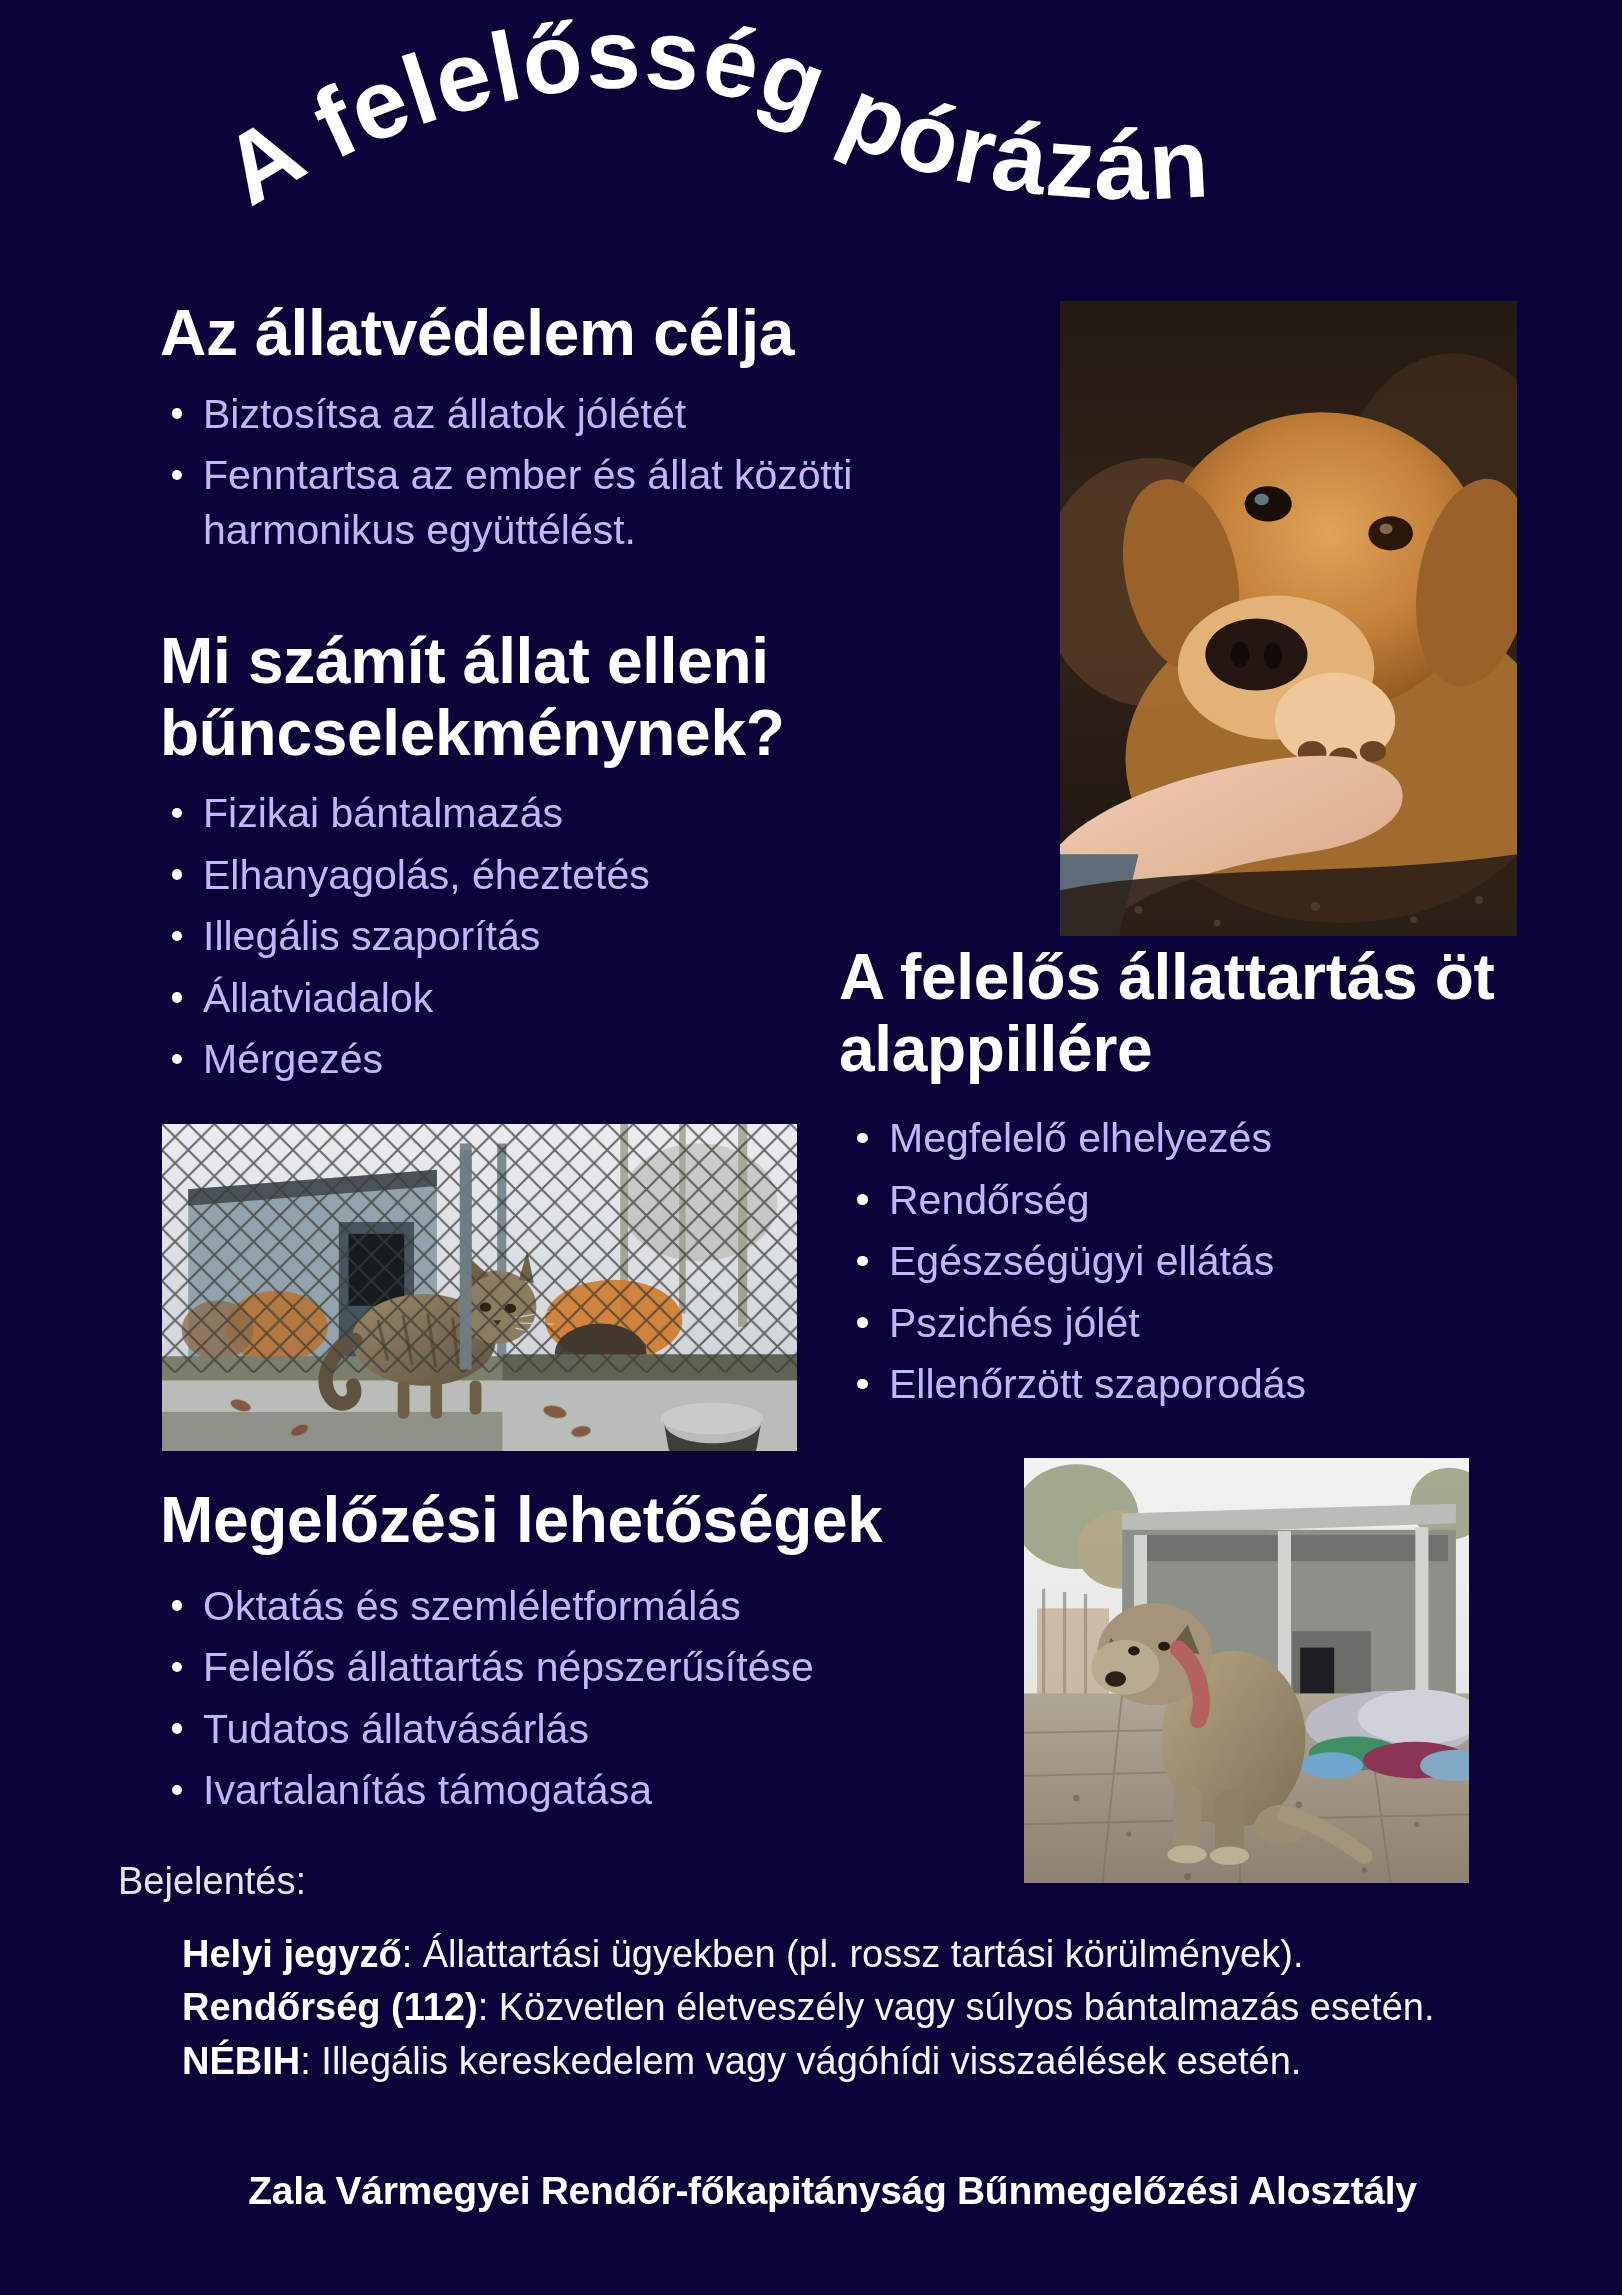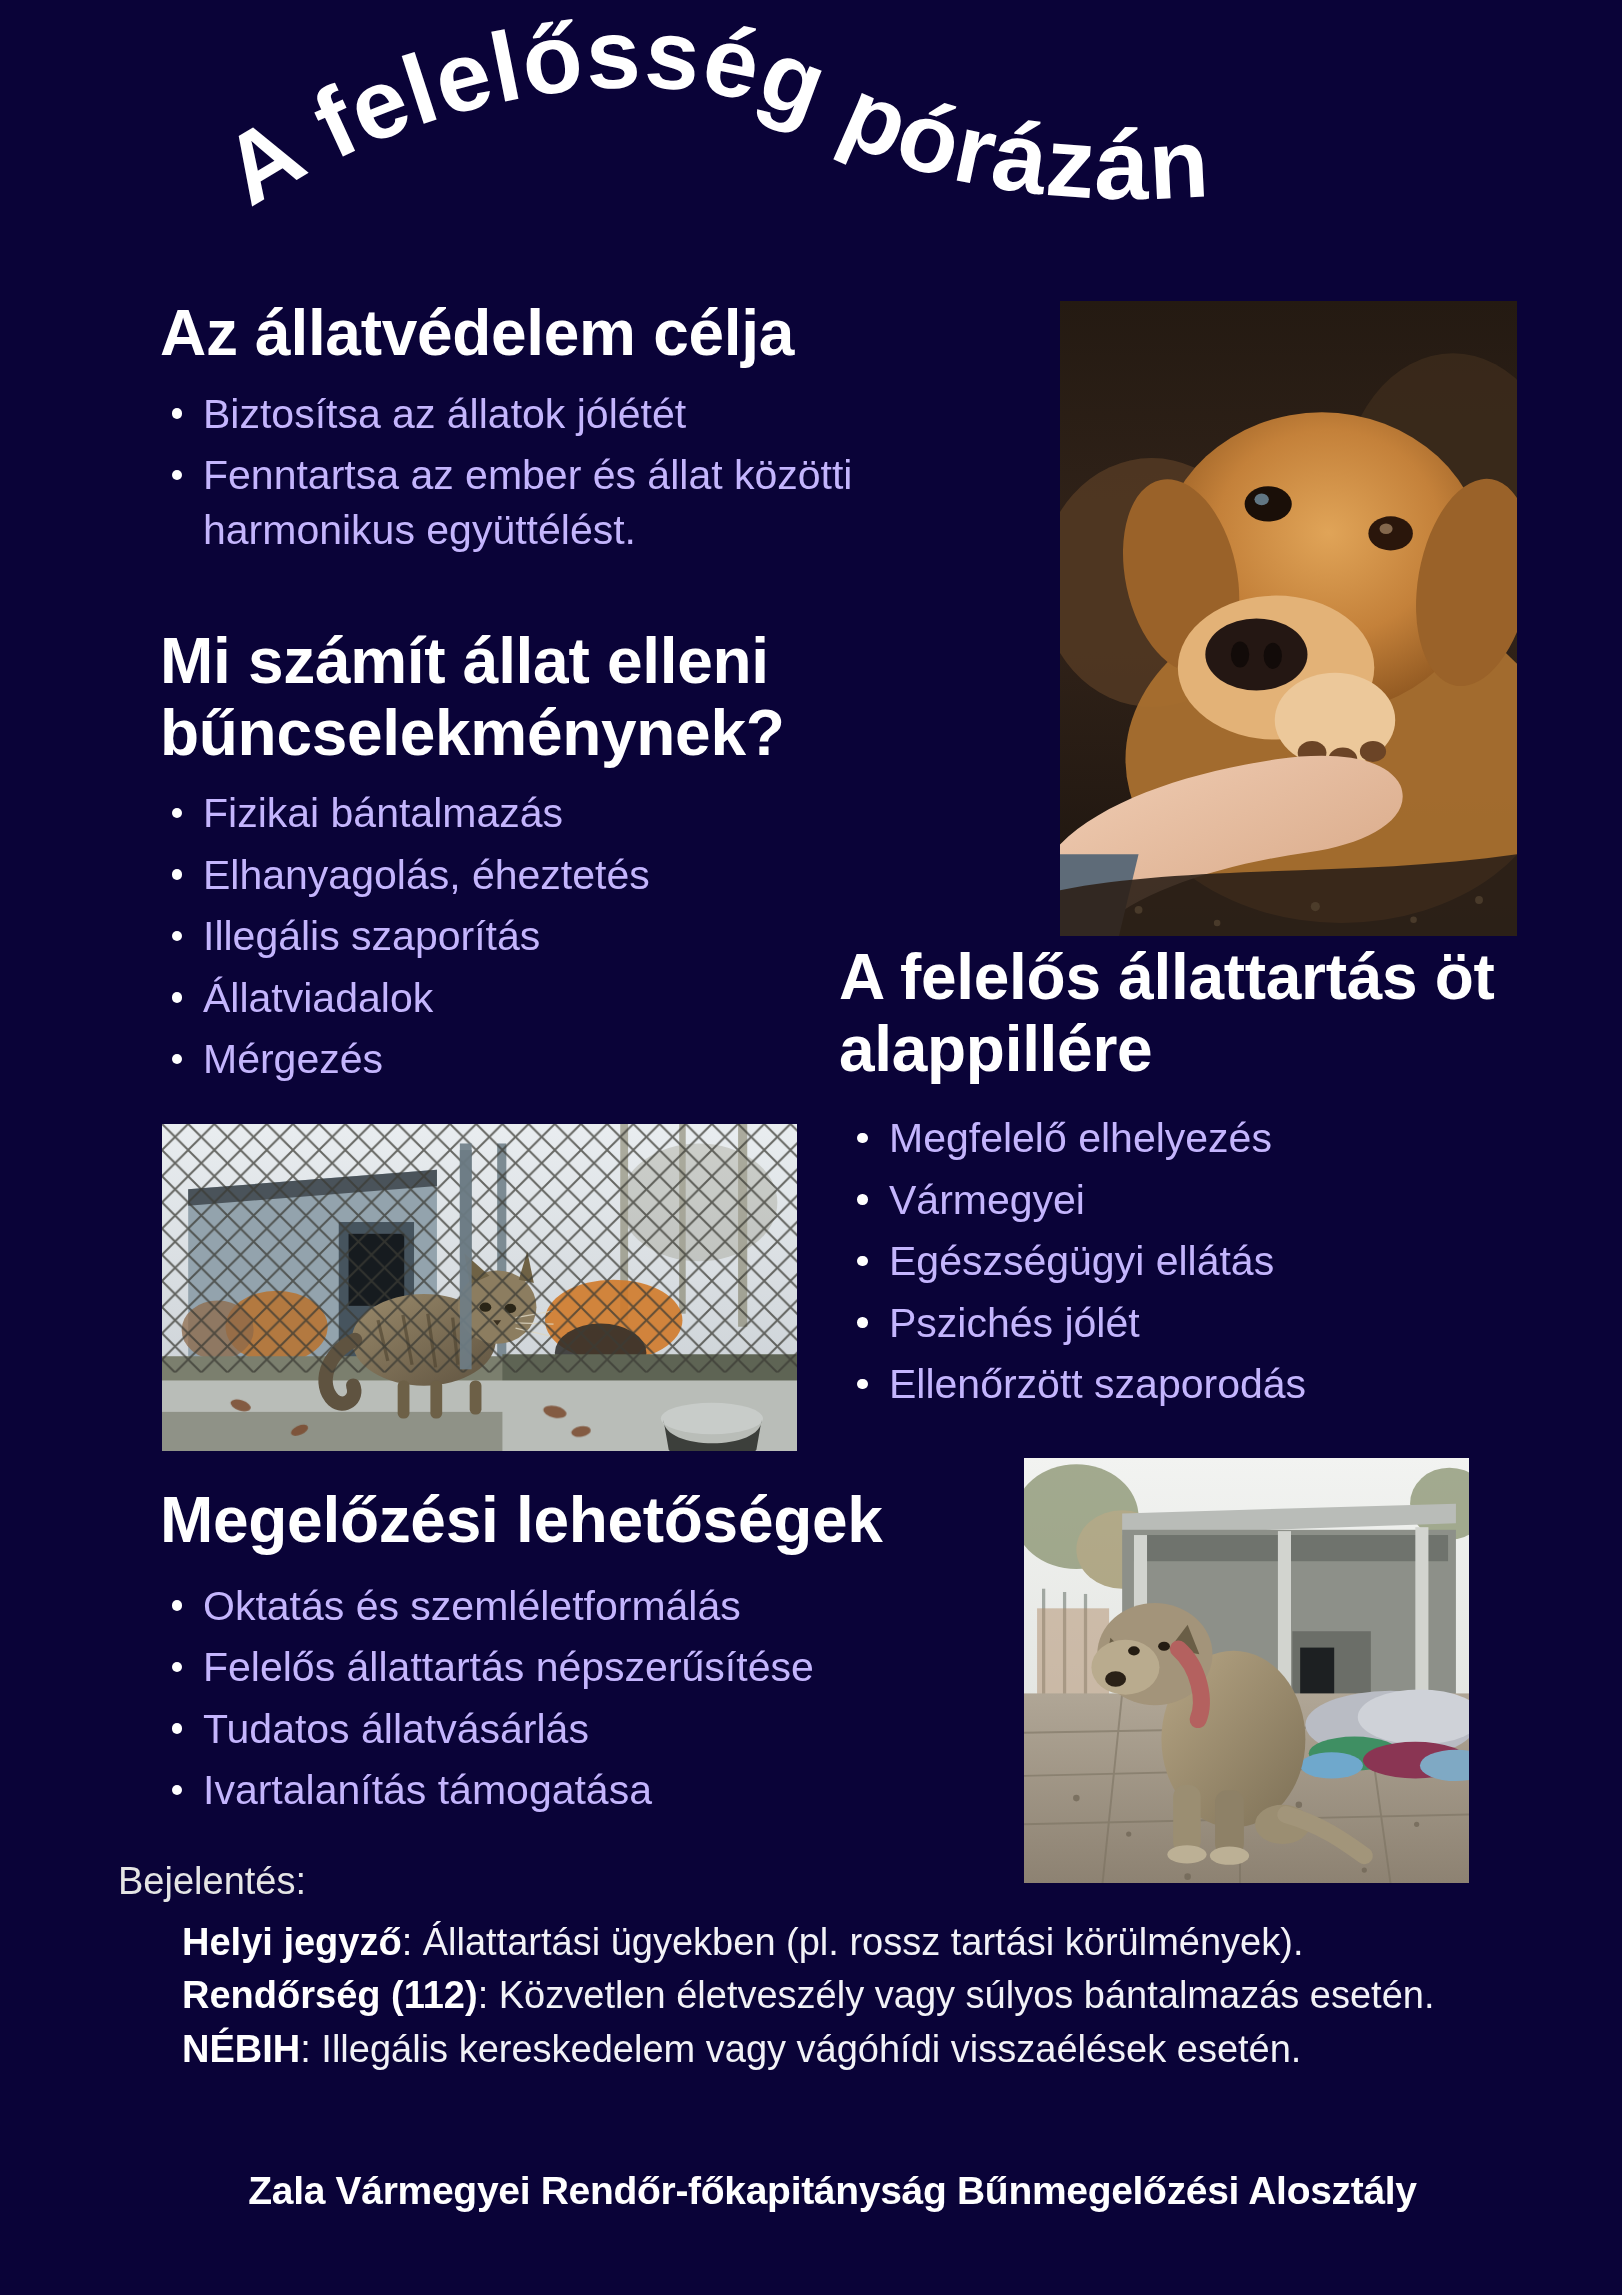--- a/index.html
+++ b/index.html
@@ -101,21 +101,21 @@
     width: 1407px;
   }
   #reporting .report-title {
     font-size: 38px;
     line-height: 1.25;
     color: #e5e5e5;
     font-weight: 400;
   }
   #reporting .report-list {
     list-style: none;
-    margin-top: 10px;
+    margin-top: 22px;
     padding-left: 64px;
   }
   #reporting .report-list li {
     font-size: 38px;
     line-height: 1.42;
     color: #f2f2f7;
     font-weight: 400;
     white-space: nowrap;
   }
   #reporting .report-list li .lbl {
@@ -181,21 +181,21 @@
       <li>Illegális szaporítás</li>
       <li>Állatviadalok</li>
       <li>Mérgezés</li>
     </ul>
   </section>
 
   <section class="block" id="sec-pillar">
     <h2 class="heading">A felelős állattartás öt alappillére</h2>
     <ul class="bullets">
       <li>Megfelelő elhelyezés</li>
-      <li>Vármegyei</li>
+      <li>Rendőrség</li>
       <li>Egészségügyi ellátás</li>
       <li>Pszichés jólét</li>
       <li>Ellenőrzött szaporodás</li>
     </ul>
   </section>
 
   <section class="block" id="sec-megelozes">
     <h2 class="heading">Megelőzési lehetőségek</h2>
     <ul class="bullets">
       <li>Oktatás és szemléletformálás</li>

